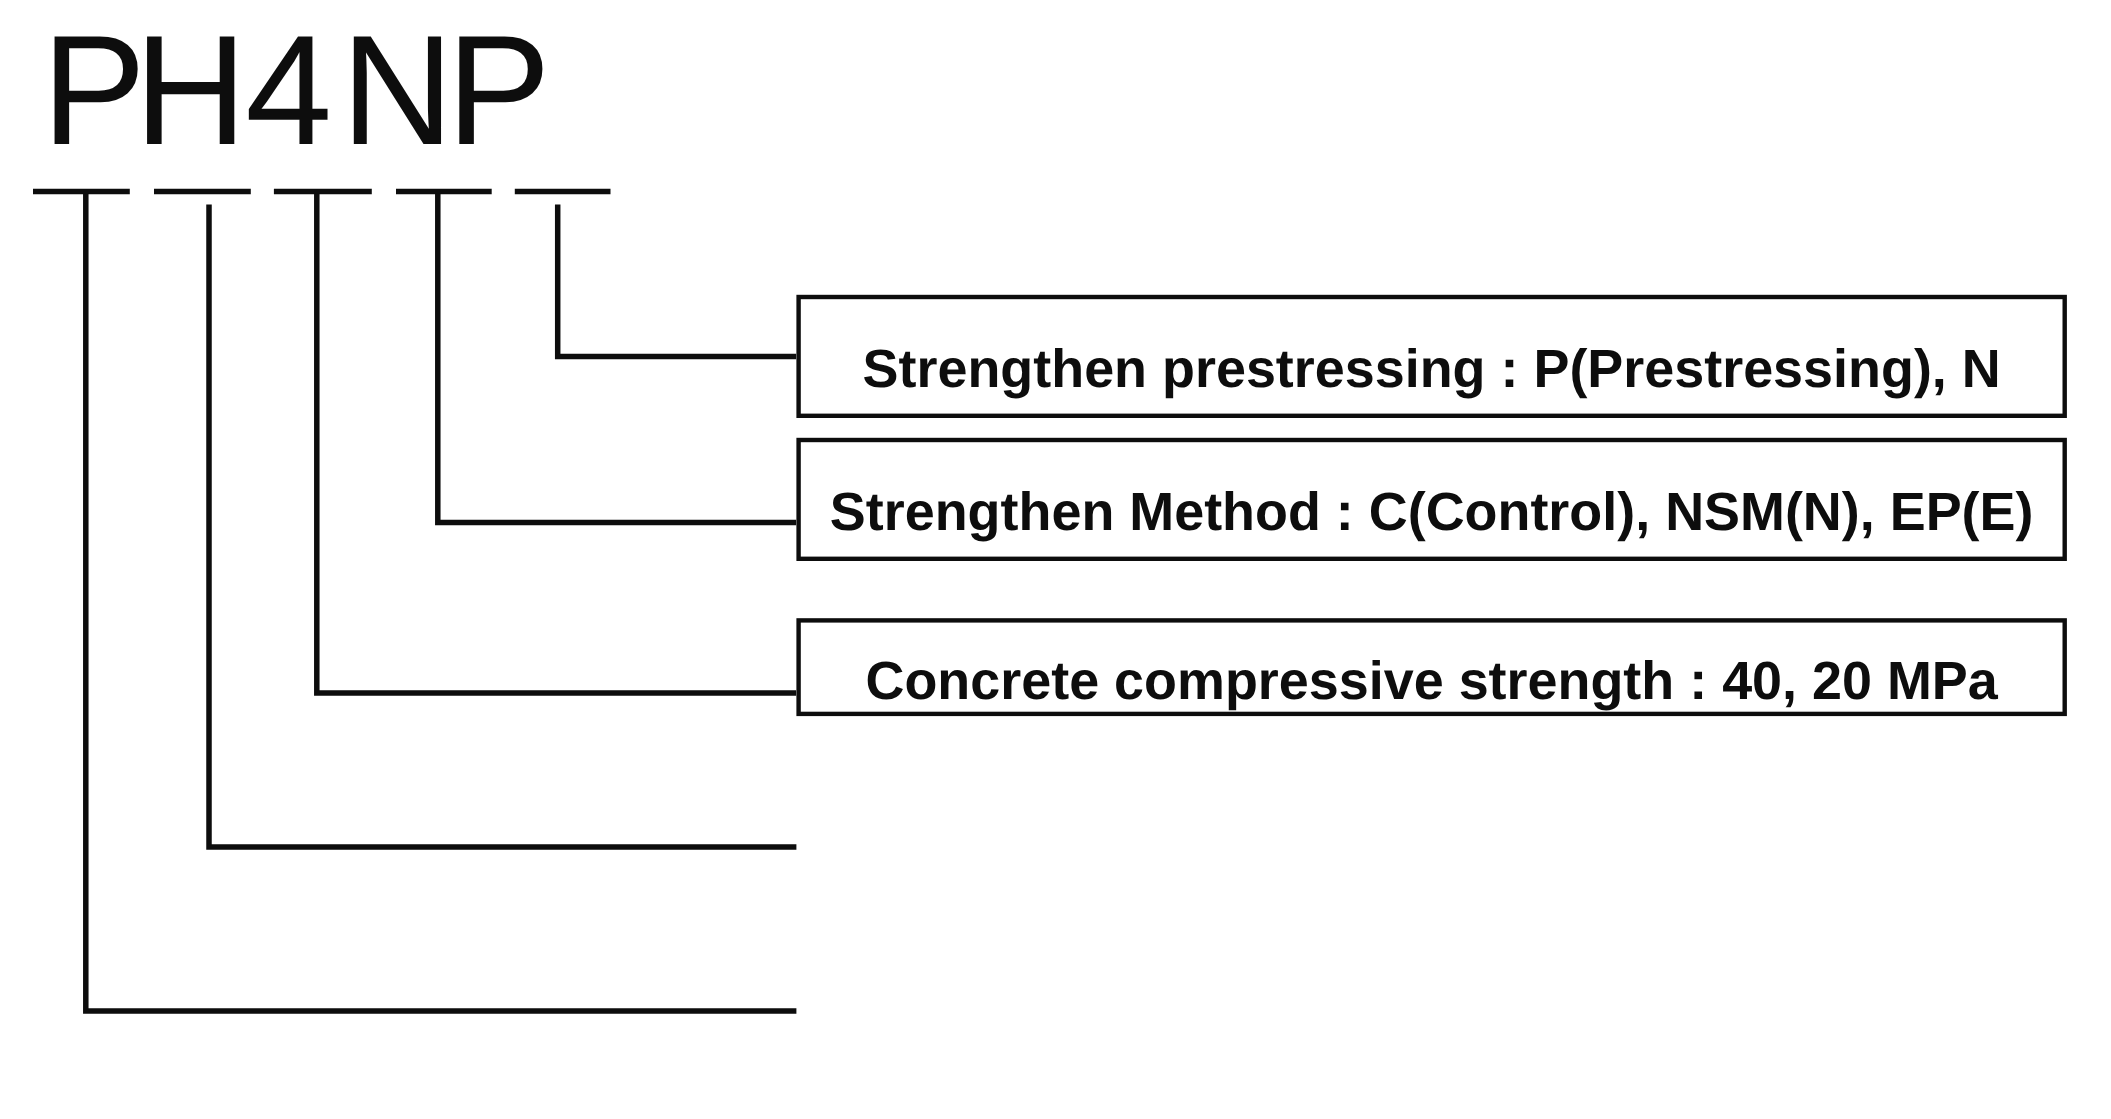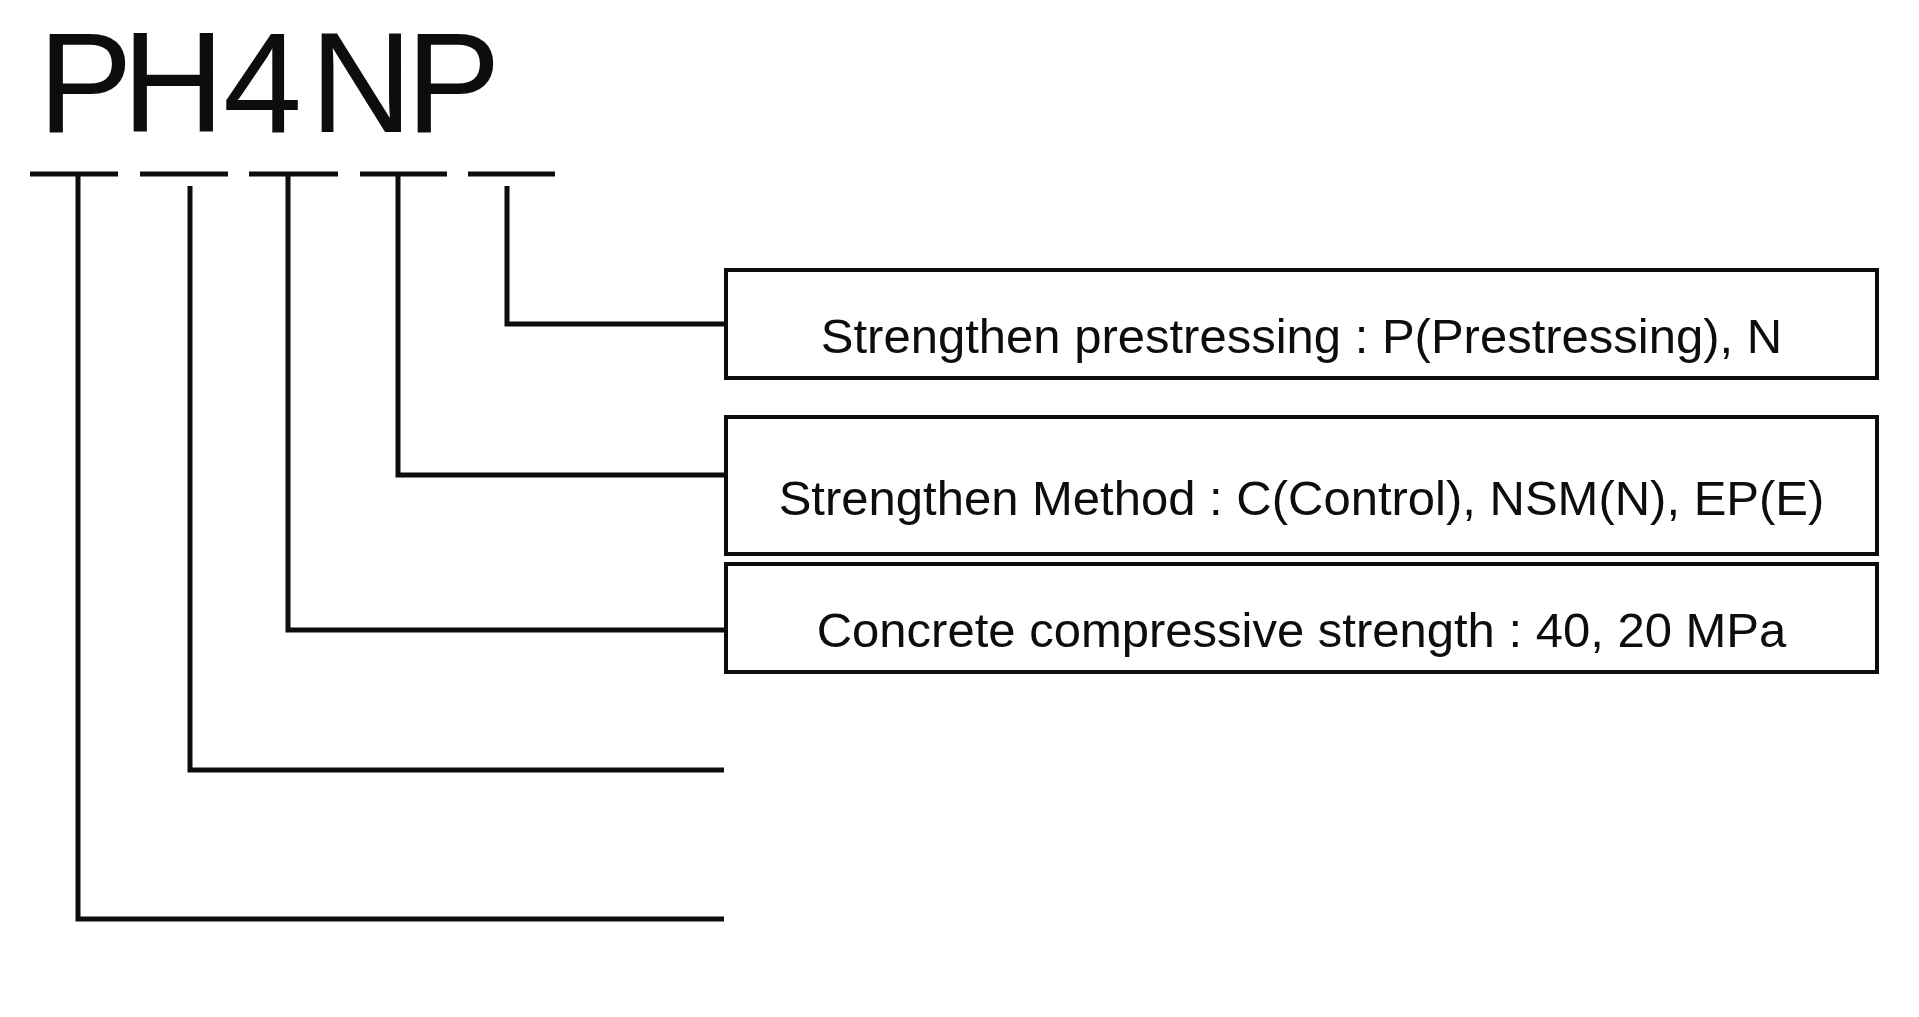--- a/index.html
+++ b/index.html
@@ -41,21 +41,21 @@
     box-sizing: border-box;
     border: 4px solid #0d0d0d;
     background: #ffffff;
     display: flex;
     align-items: center;
     justify-content: center;
   }
   .legend-text {
     font-family: "Liberation Sans", sans-serif;
     font-size: 49px;
-    font-weight: 400;
+    font-weight: 700;
     color: #0d0d0d;
     white-space: nowrap;
     letter-spacing: 0px;
     margin-top: 24px;
   }
 </style>
 </head>
 <body>
 
 <div id="page">
@@ -88,23 +88,23 @@
       <polyline points="190,186 190,770 724,770"></polyline>
 
       <polyline points="78,176 78,919 724,919"></polyline>
     </g>
   </svg>
 
   <div class="legend-box" style="left:724px; top:268px; width:1155px; height:112px;">
     <span class="legend-text">Strengthen prestressing : P(Prestressing), N</span>
   </div>
 
-  <div class="legend-box" style="left:724px; top:415px; width:1155px; height:141px;">
+  <div class="legend-box" style="left:724px; top:398px; width:1155px; height:112px;">
     <span class="legend-text">Strengthen Method : C(Control), NSM(N), EP(E)</span>
   </div>
 
-  <div class="legend-box" style="left:724px; top:562px; width:1155px; height:112px;">
+  <div class="legend-box" style="left:724px; top:562px; width:1155px; height:89px;">
     <span class="legend-text">Concrete compressive strength : 40, 20 MPa</span>
   </div>
 
 
 
 </div>
 
 </body></html>

